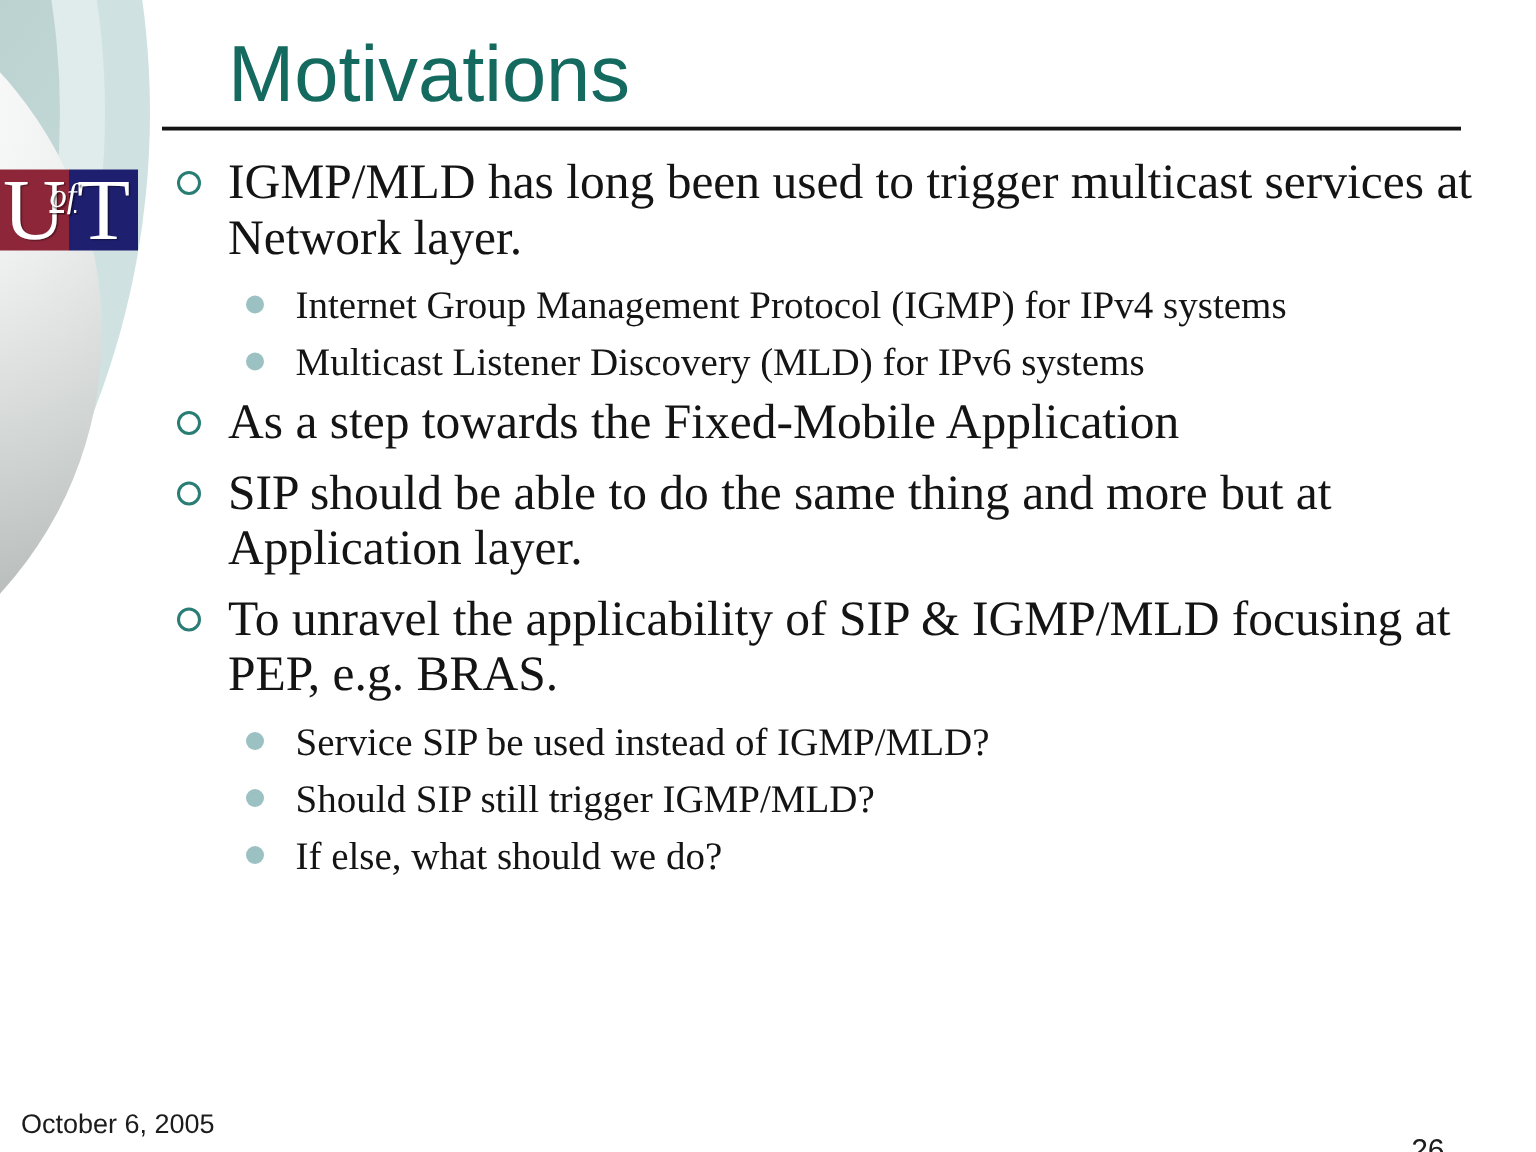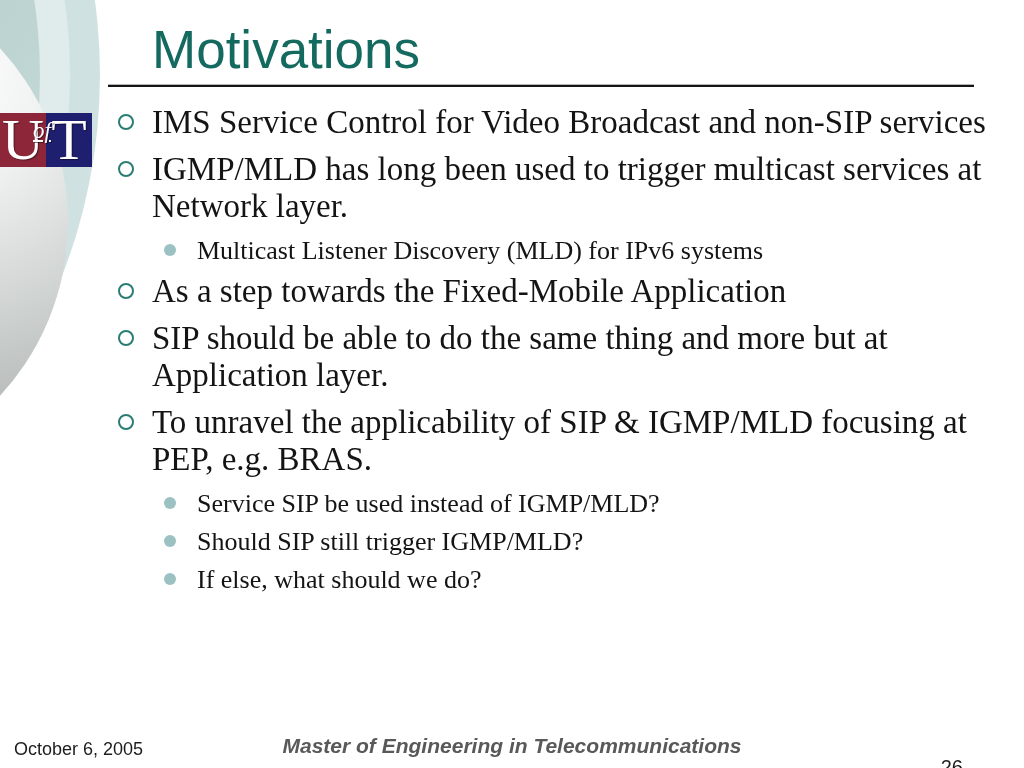--- a/index.html
+++ b/index.html
@@ -72,30 +72,30 @@
     <div class="logo-half logo-right">
       <span class="logo-letter">T</span>
     </div>
     <span class="logo-of">of</span>
   </div>
 
   <div class="title">Motivations</div>
   <div class="rule"></div>
 
   <div class="content" id="bullet-list">
-    <div class="item l1">
-      <span class="marker"></span>
-      <span class="btext">IMS Service Control for Video Broadcast and non-SIP services</span>
-    </div>
 
     <div class="item l1">
       <span class="marker"></span>
       <span class="btext">IGMP/MLD has long been used to trigger multicast services at Network layer.</span>
     </div>
 
+    <div class="item l2">
+      <span class="marker"></span>
+      <span class="btext">Internet Group Management Protocol (IGMP) for IPv4 systems</span>
+    </div>
 
     <div class="item l2">
       <span class="marker"></span>
       <span class="btext">Multicast Listener Discovery (MLD) for IPv6 systems</span>
     </div>
 
     <div class="item l1">
       <span class="marker"></span>
       <span class="btext">As a step towards the Fixed-Mobile Application</span>
     </div>
@@ -120,16 +120,15 @@
       <span class="btext">Should SIP still trigger IGMP/MLD?</span>
     </div>
 
     <div class="item l2">
       <span class="marker"></span>
       <span class="btext">If else, what should we do?</span>
     </div>
   </div>
 
   <div class="footer-date">October 6, 2005</div>
-  <div class="footer-center">Master of Engineering in Telecommunications</div>
   <div class="page-number">26</div>
 
 </div>
 
 </body></html>

